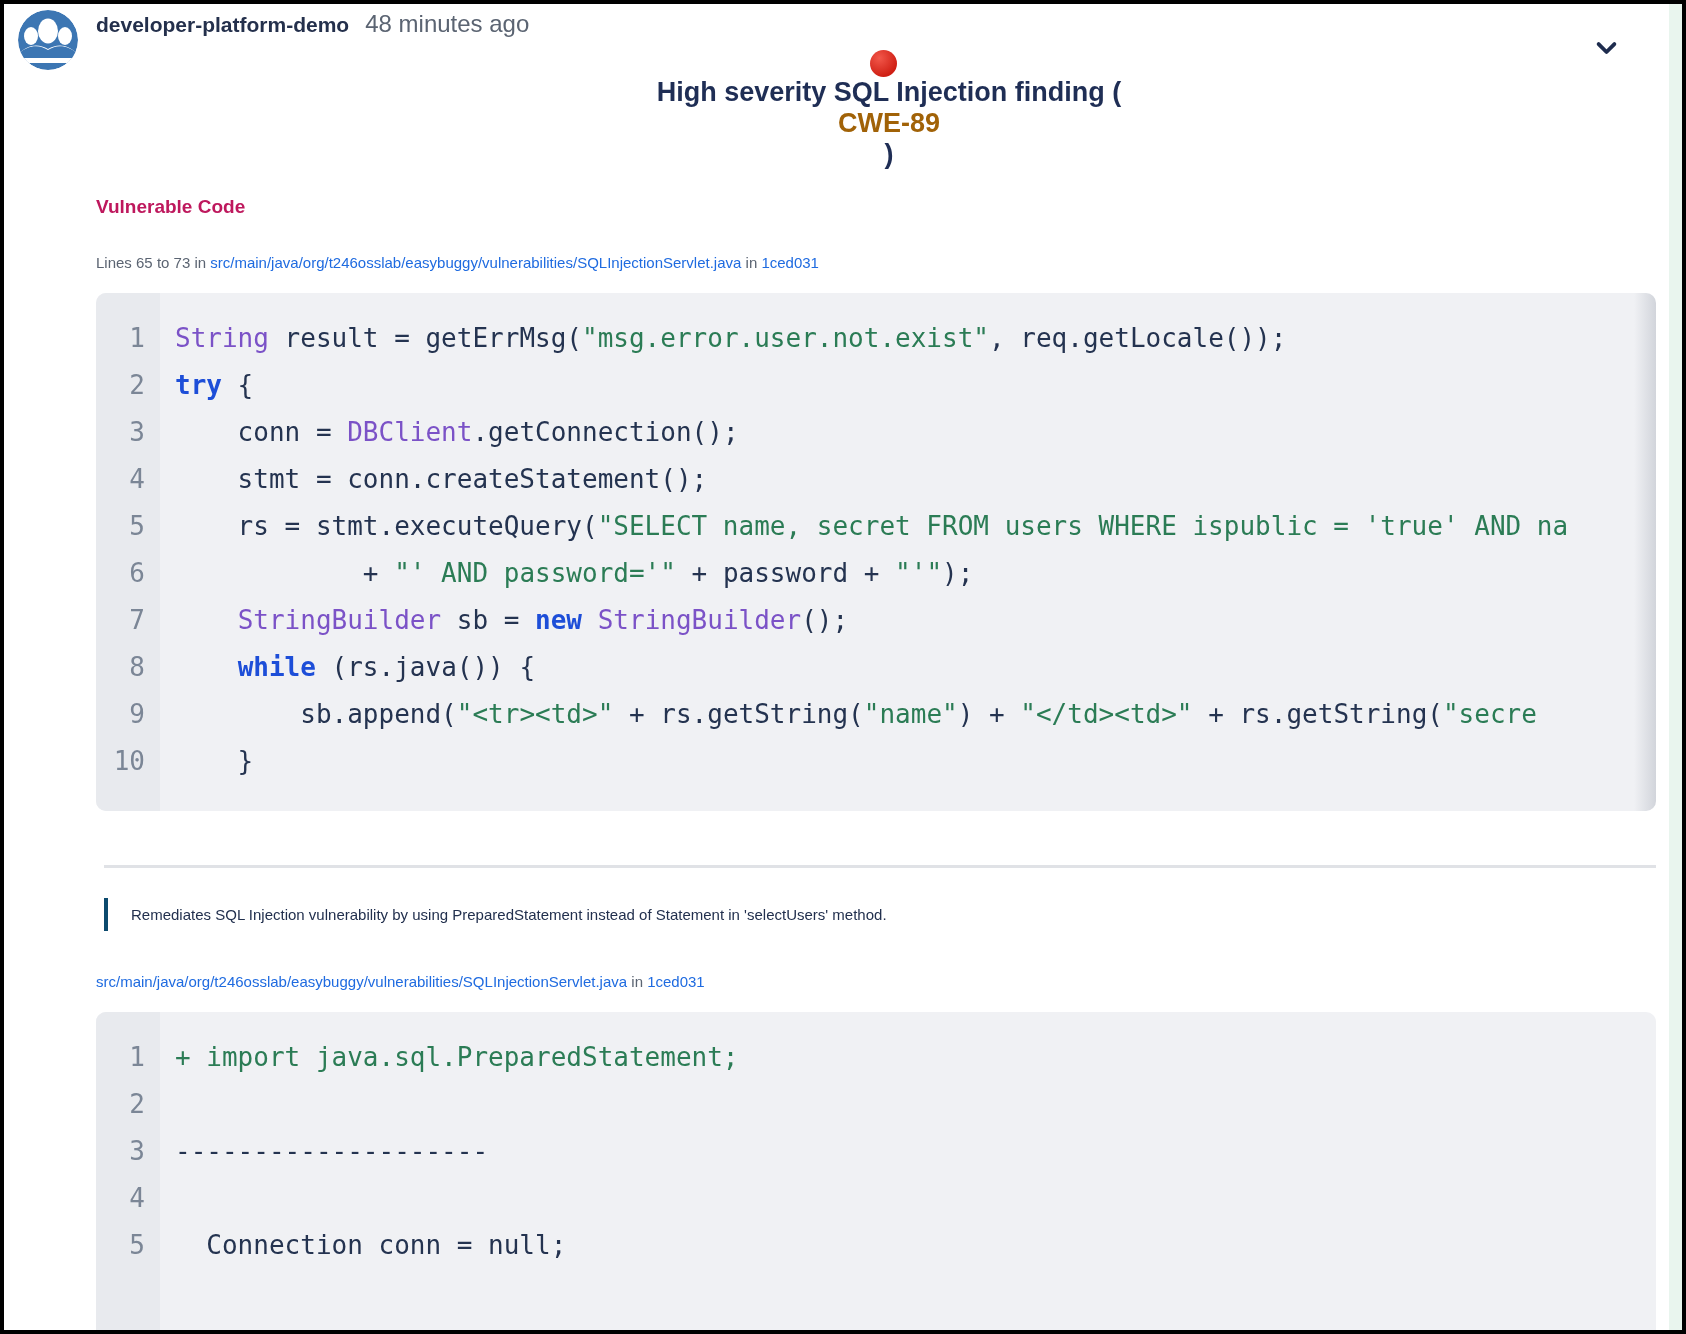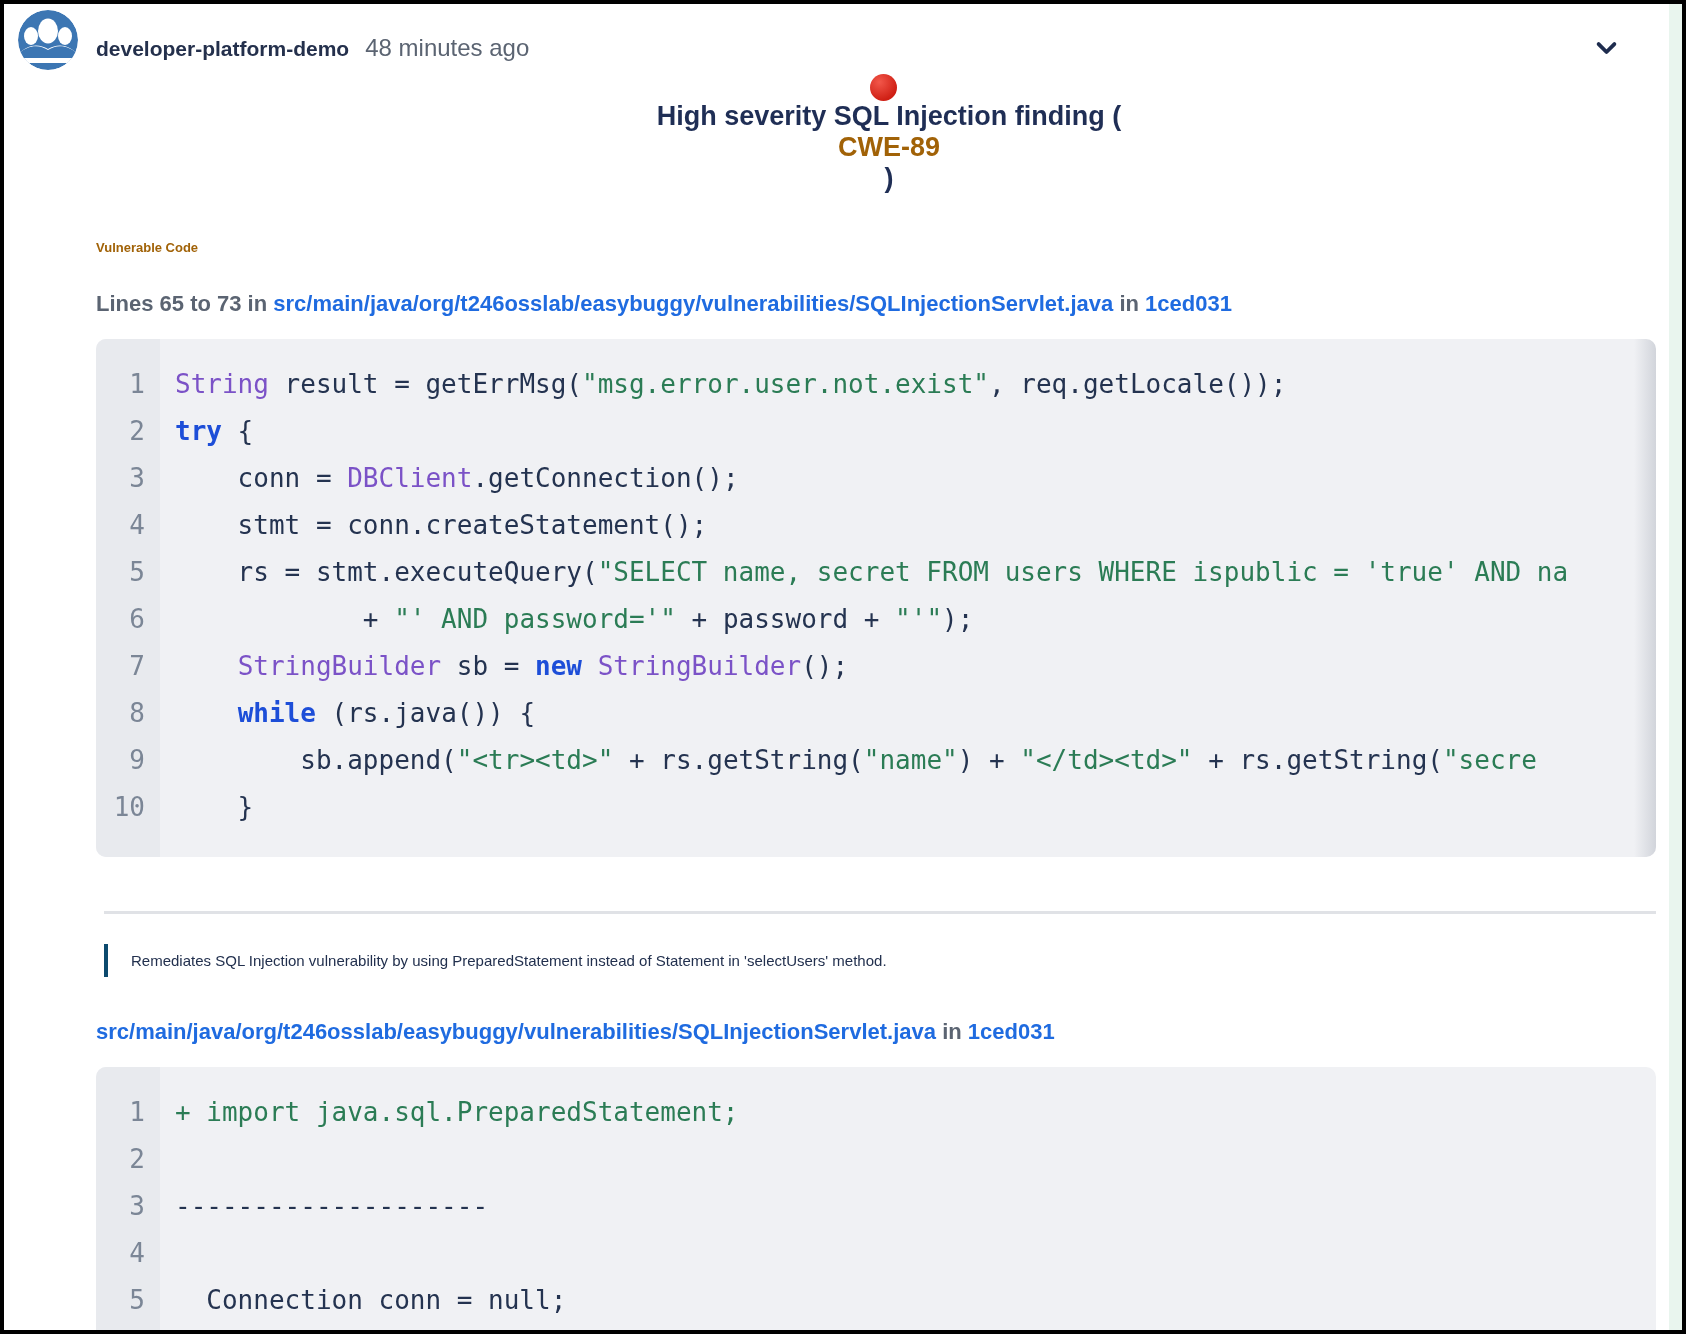--- a/index.html
+++ b/index.html
@@ -6,37 +6,37 @@
   body { background:#fff; font-family:"Liberation Sans", sans-serif; }
   .frame {
     position:relative; width:1686px; height:1334px;
     border:4px solid #000; background:#fff; overflow:hidden;
   }
   .mint-strip {
     position:absolute; right:0; top:0; bottom:0; width:13px;
     background:#e9f5ee; z-index:5;
   }
   
-  header { position:relative; padding:30px 0 0 0; }
+  header { position:relative; padding:6px 0 0 0; }
   .avatar { position:absolute; left:14px; top:6px; width:60px; height:60px; display:block; }
   .head-text { margin-left:92px; }
   .byline { display:flex; align-items:baseline; gap:16px; }
   .author { font-size:21px; font-weight:bold; color:#24304c; }
   .time { font-size:24px; color:#5b6472; }
   .title { margin-top:12px; font-size:27px; font-weight:bold; color:#1f2e55; display:flex; align-items:center;flex-direction:column; }
   .red-dot {
     width:27px; height:27px; border-radius:50%; margin-right:11px; flex:0 0 auto;
     background:radial-gradient(circle at 35% 30%, #f2574a, #cf1f14 72%);
   }
   .title a { color:#a16207; text-decoration:none; }
   .chevron { position:absolute; right:62px; top:30px; cursor:pointer; }
   
   main { margin:0 26px 0 92px; }
-  h3.subhead { margin-top:46px; font-size:13px; font-weight:bold; color:#a16207; }
-  .context { margin-top:36px; font-size:22px; font-weight:bold; color:#5b6472; }
+  h3.subhead { margin-top:26px; font-size:19px; font-weight:bold; color:#be185d; }
+  .context { margin-top:36px; font-size:15px; font-weight:normal; color:#5b6472; }
   .context a { color:#1f6be0; text-decoration:none; }
   
   .code-block {
     position:relative; margin-top:22px; border-radius:10px; overflow:hidden;
     background:#f0f1f4; padding:22px 0 26px 0;
     font-family:"DejaVu Sans Mono", monospace; font-size:26px; line-height:47px;
   }
   .code-block::before {
     content:""; position:absolute; left:0; top:0; bottom:0; width:64px;
     background:#e8eaee;

